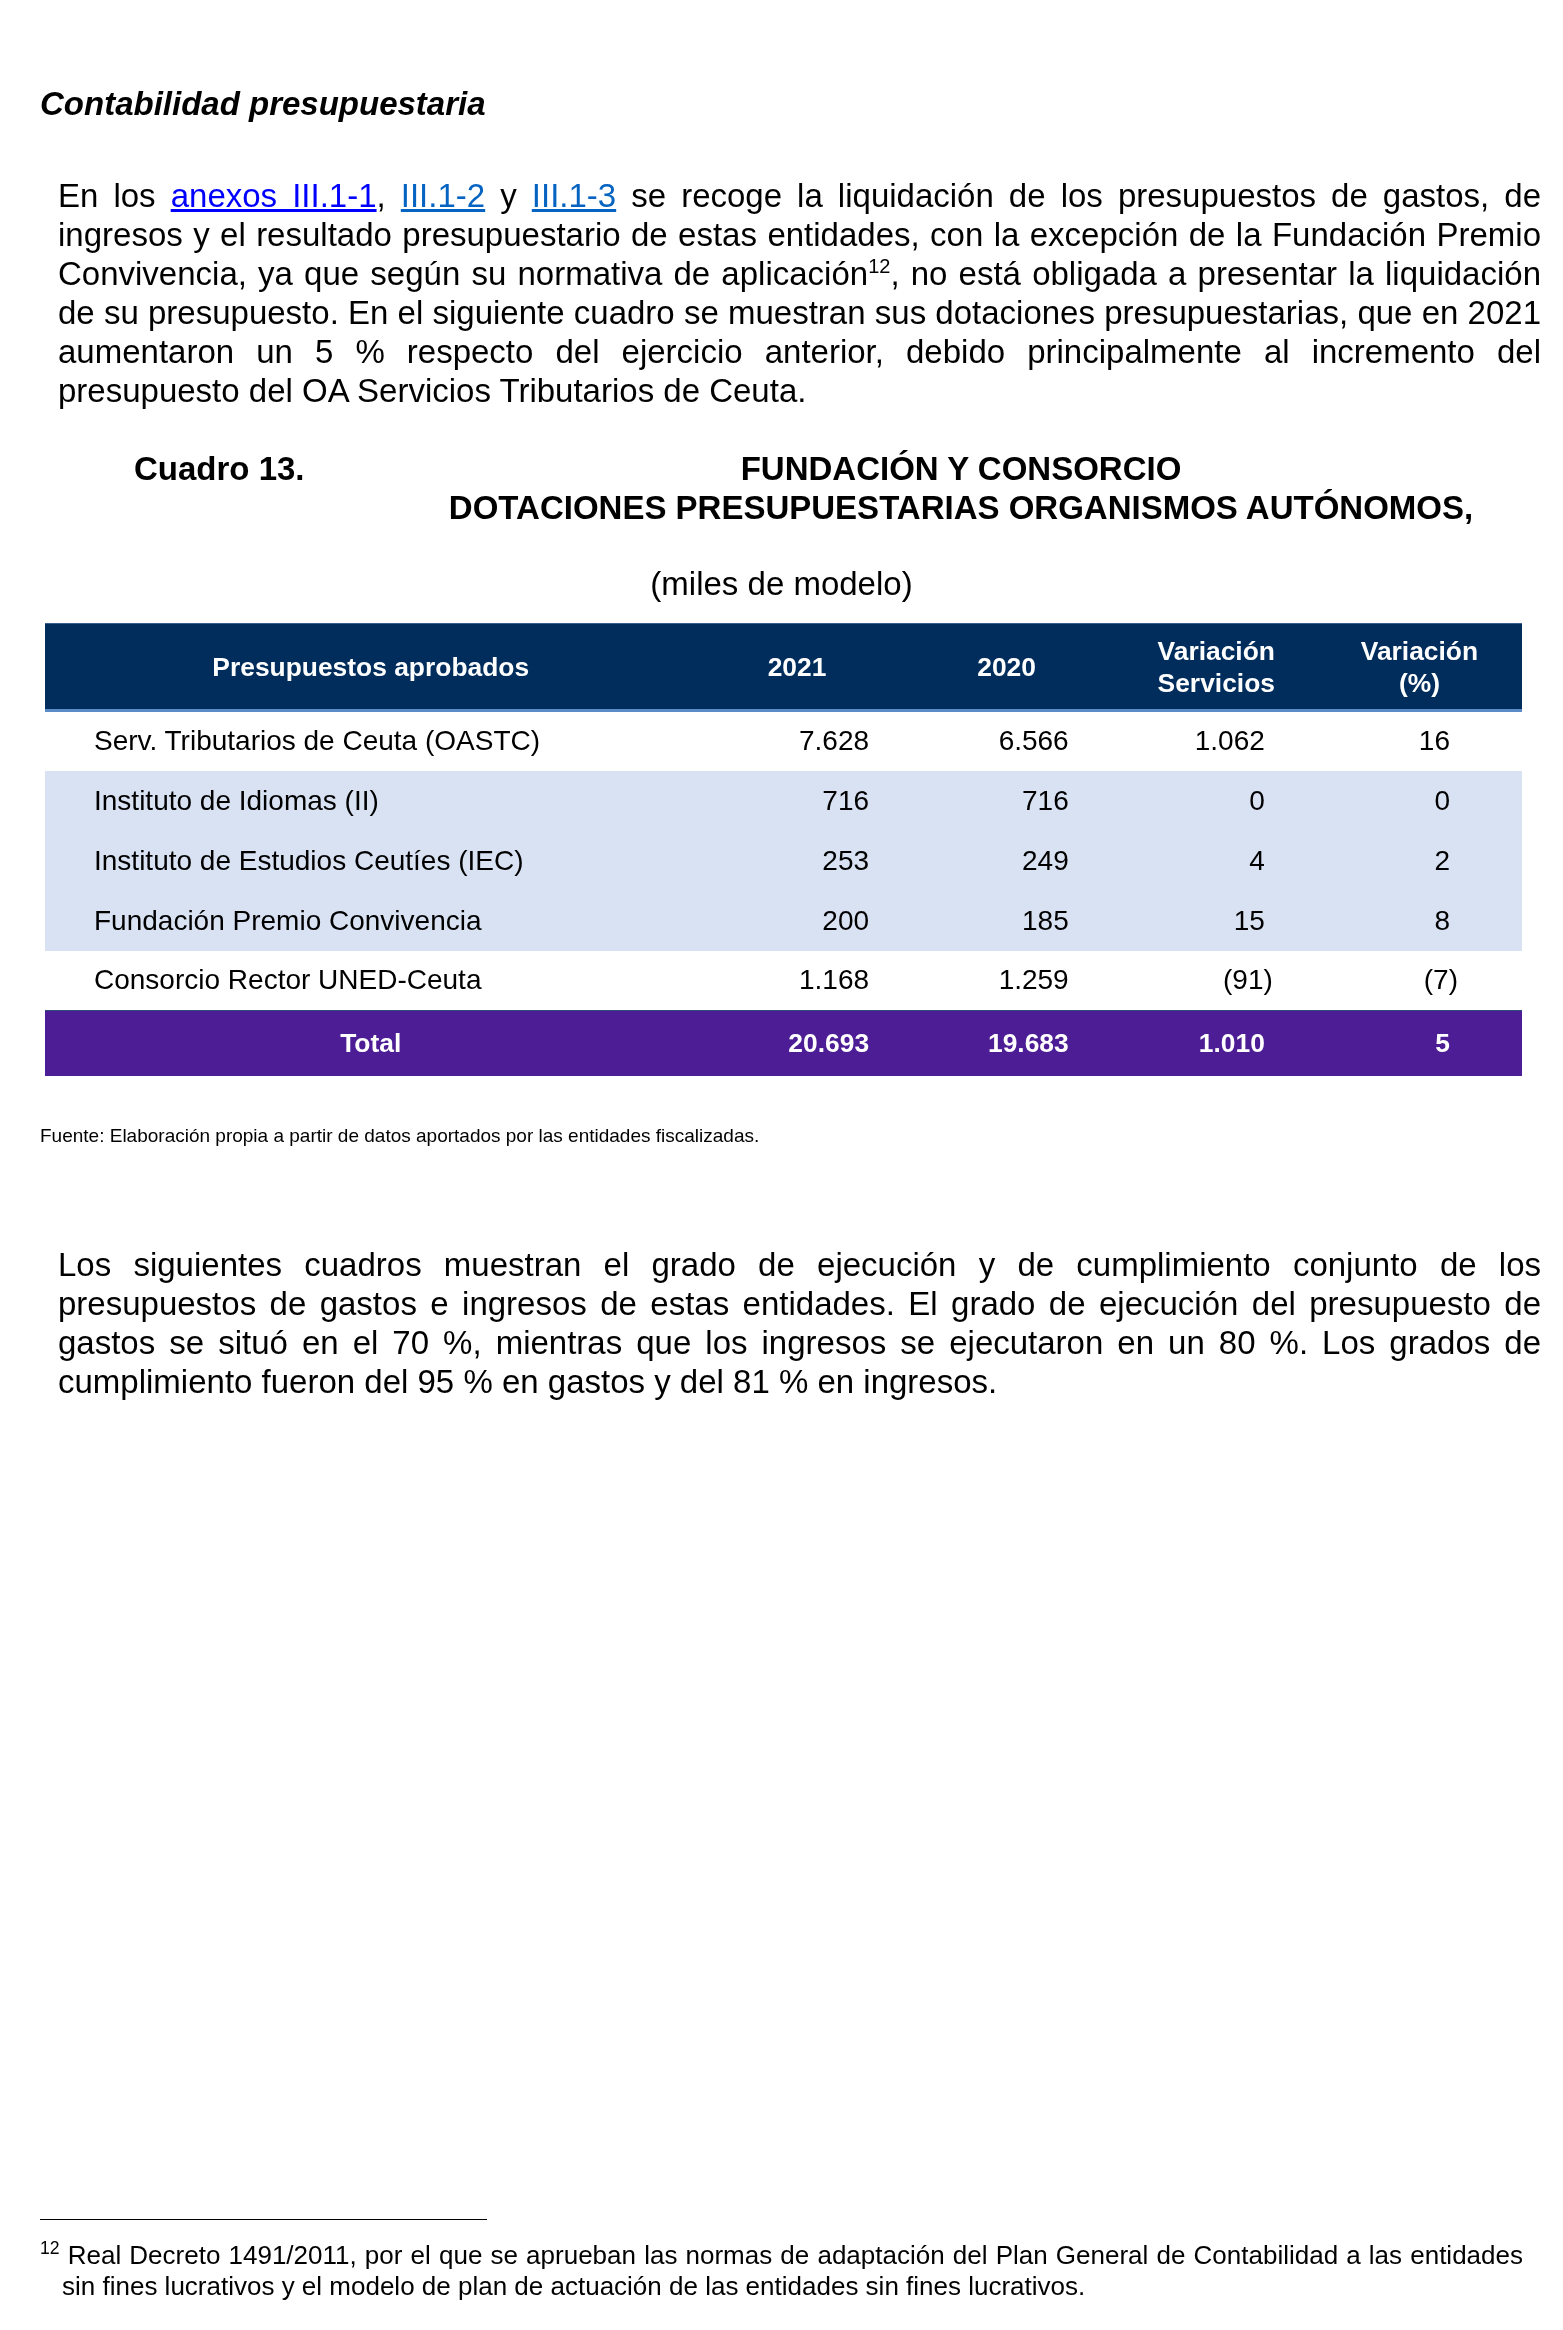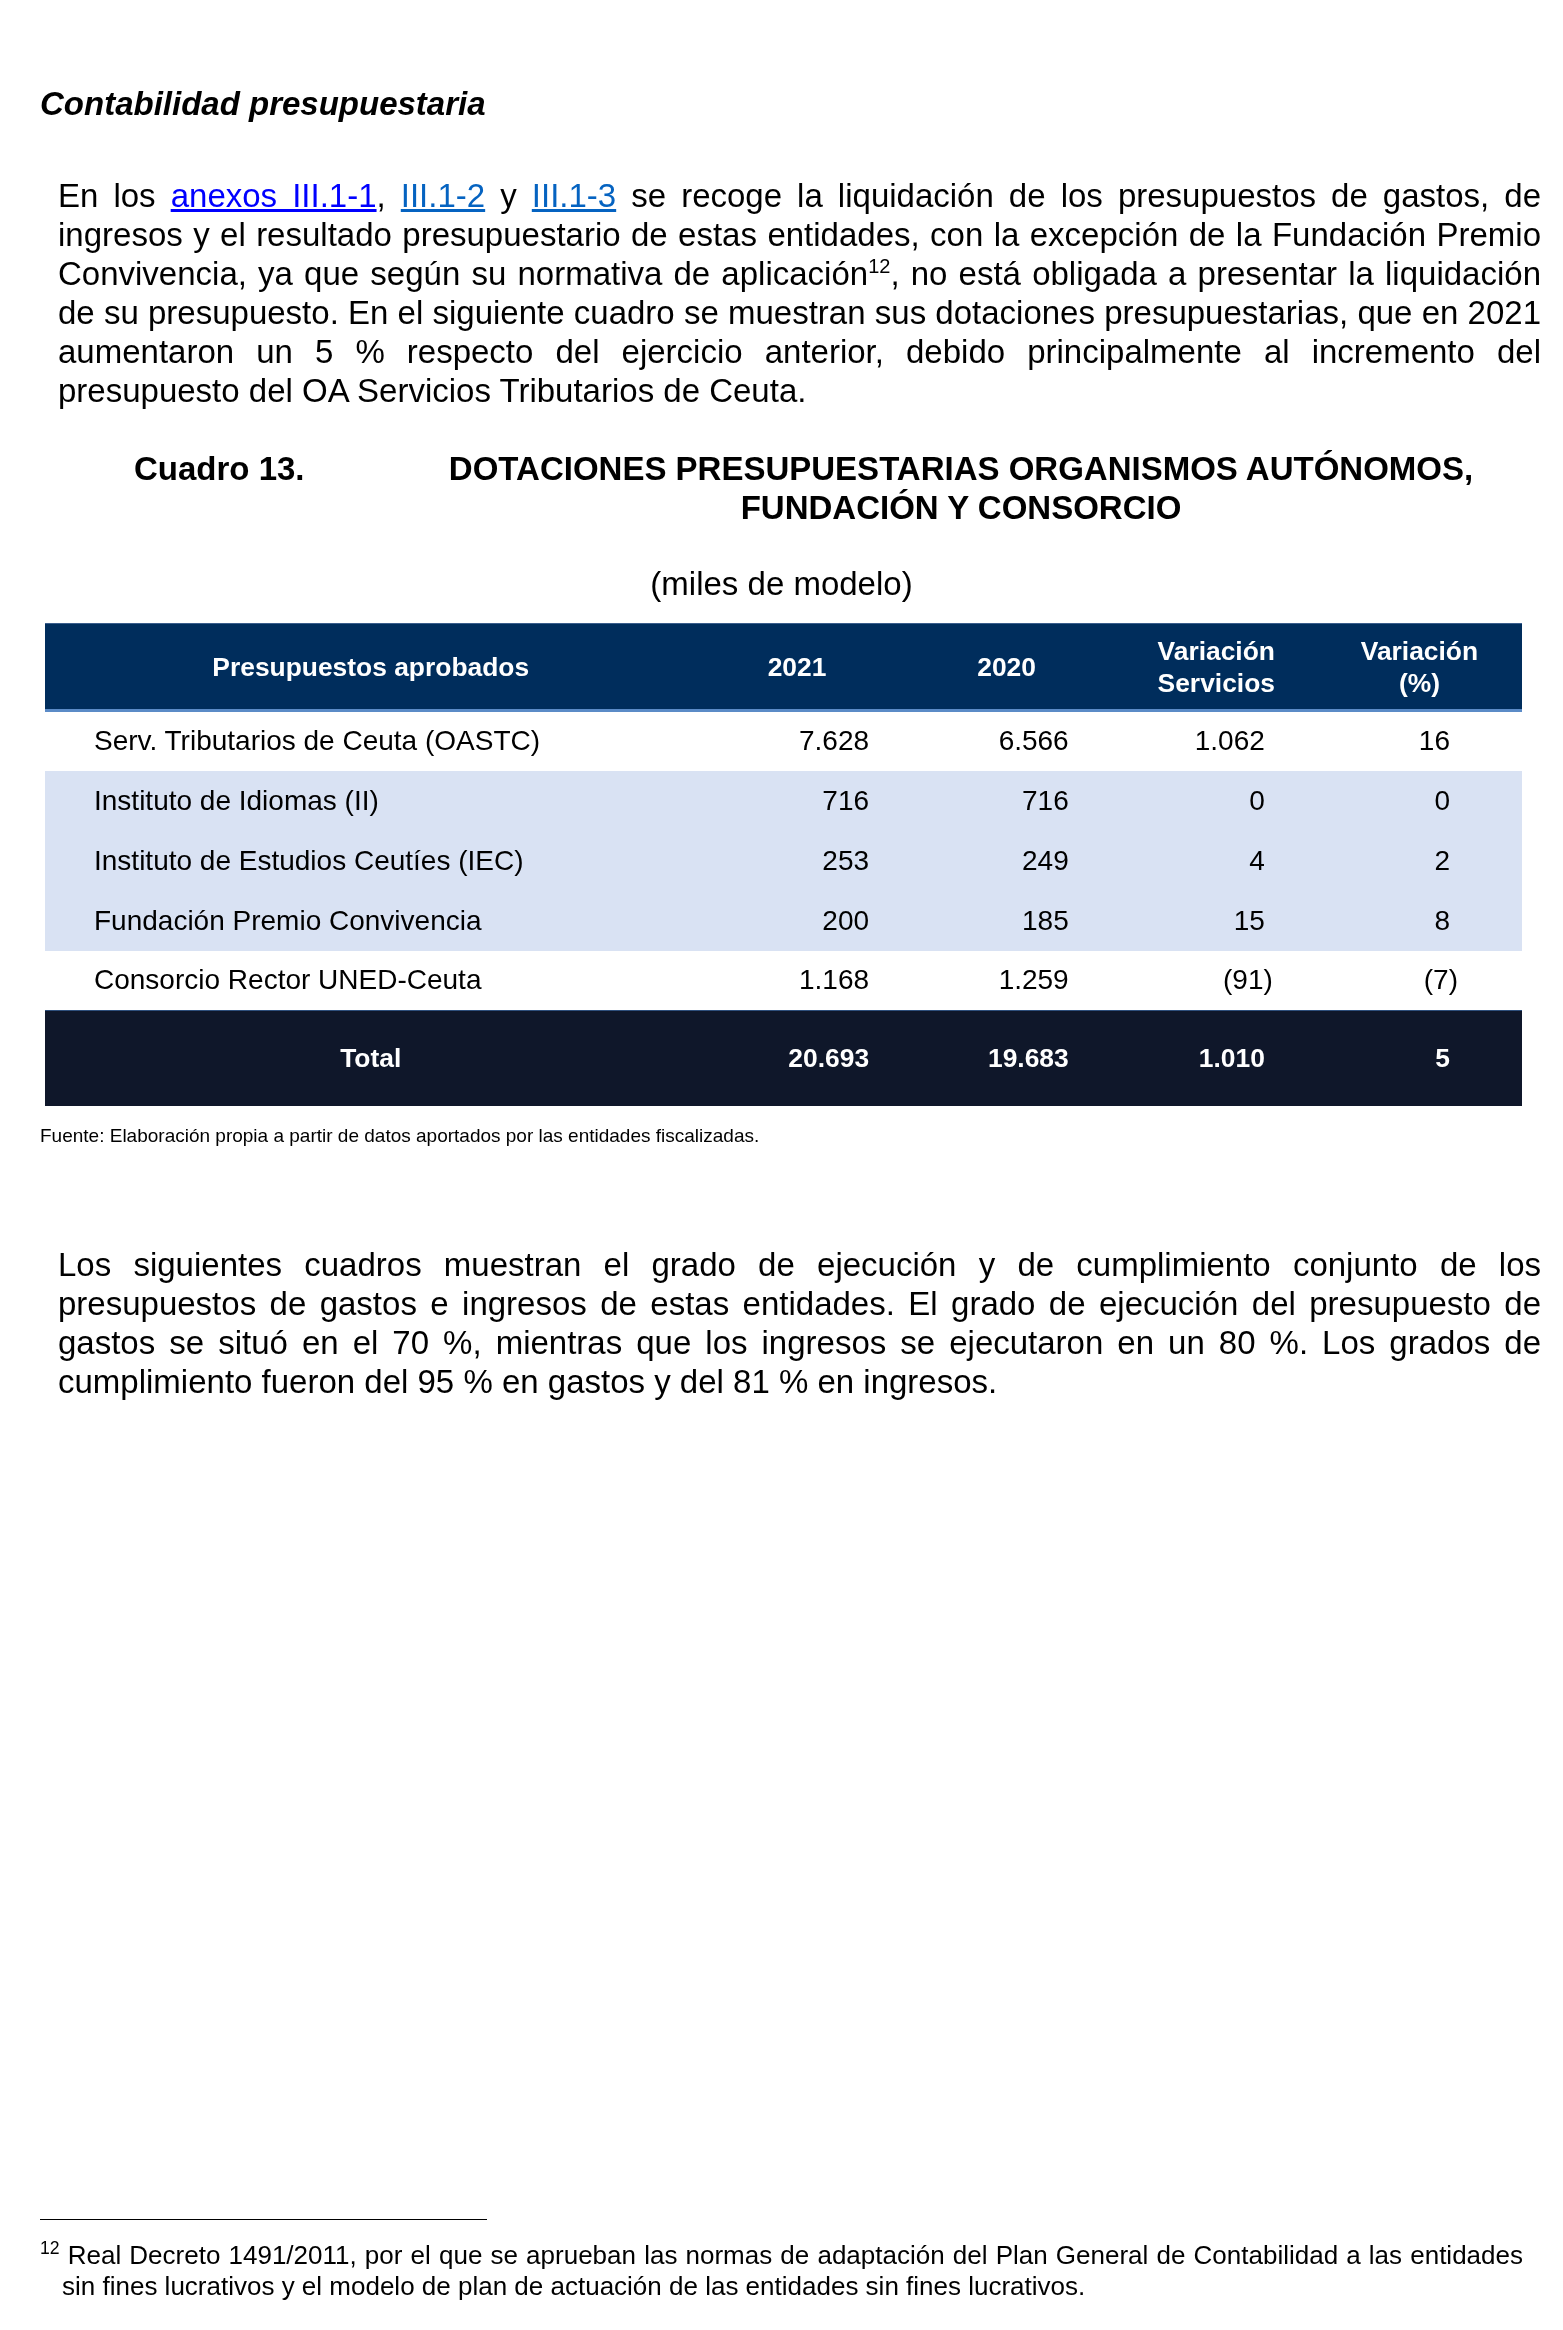--- a/index.html
+++ b/index.html
@@ -115,22 +115,22 @@
     line-height: 32px;
   }
   .tbl td.name {
     padding-left: 49px;
     text-align: left;
   }
   .tbl td.num {
     text-align: right;
   }
   .tbl tfoot tr {
-    background: #0f172a;
-    height: 95px;
+    background: #4c1d95;
+    height: 65px;
     border-top: 1.7px solid #2E4F7C;
     margin-top: 36px;
   }
   .tbl tfoot td {
     color: #ffffff;
     font-weight: bold;
     font-size: 26.4px;
     vertical-align: middle;
   }
   .tbl tfoot td.name {
@@ -175,22 +175,22 @@
 
 <div class="page">
 
   <h3 class="section-heading">Contabilidad presupuestaria</h3>
 
   <p class="para para1"><span>En los </span><a class="link-a">anexos III.1-1</a><span>, </span><a class="link-b">III.1-2</a><span> y </span><a class="link-b">III.1-3</a><span> se recoge la liquidación de los presupuestos de gastos, de ingresos y el resultado presupuestario de estas entidades, con la excepción de la Fundación Premio Convivencia, ya que según su normativa de aplicación</span><sup class="fnref">12</sup><span>, no está obligada a presentar la liquidación de su presupuesto. En el siguiente cuadro se muestran sus dotaciones presupuestarias, que en 2021 aumentaron un 5 % respecto del ejercicio anterior, debido principalmente al incremento del presupuesto del OA Servicios Tributarios de Ceuta.</span></p>
 
   <div class="caption">
     <span class="cuadro-label">Cuadro 13.</span>
     <div class="cuadro-title">
+      <div>FUNDACIÓN Y CONSORCIO</div>
       <div>DOTACIONES PRESUPUESTARIAS ORGANISMOS AUTÓNOMOS,</div>
-      <div>FUNDACIÓN Y CONSORCIO</div>
     </div>
   </div>
 
   <div class="units">(miles de modelo)</div>
 
   <table class="tbl">
     <colgroup>
       <col style="width:651px">
       <col style="width:201px">
       <col style="width:218px">

